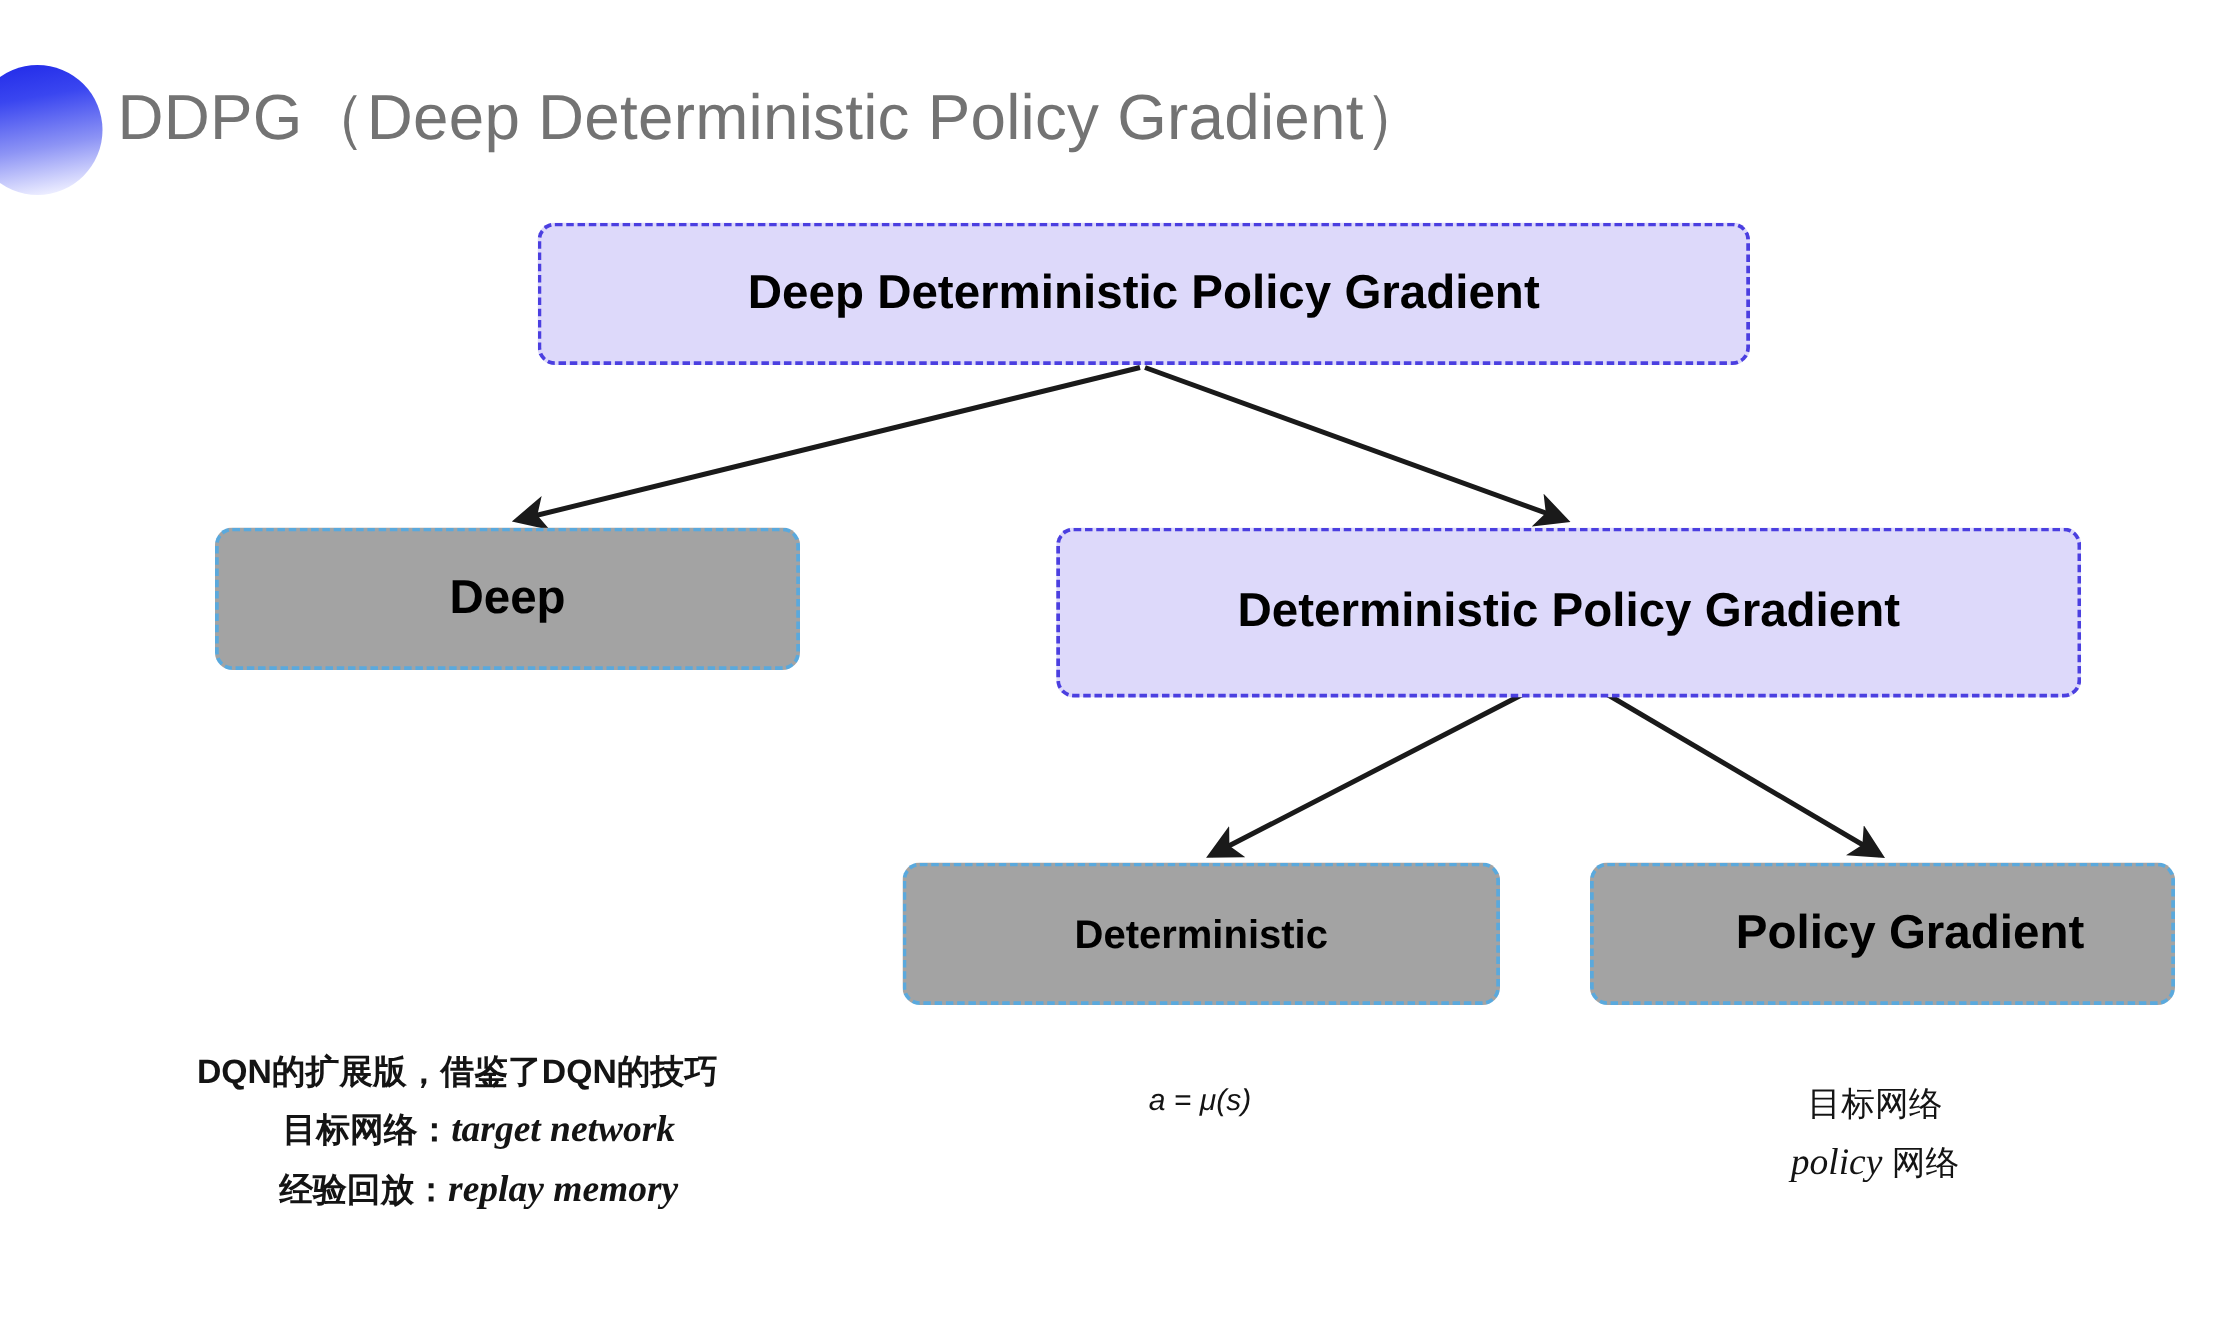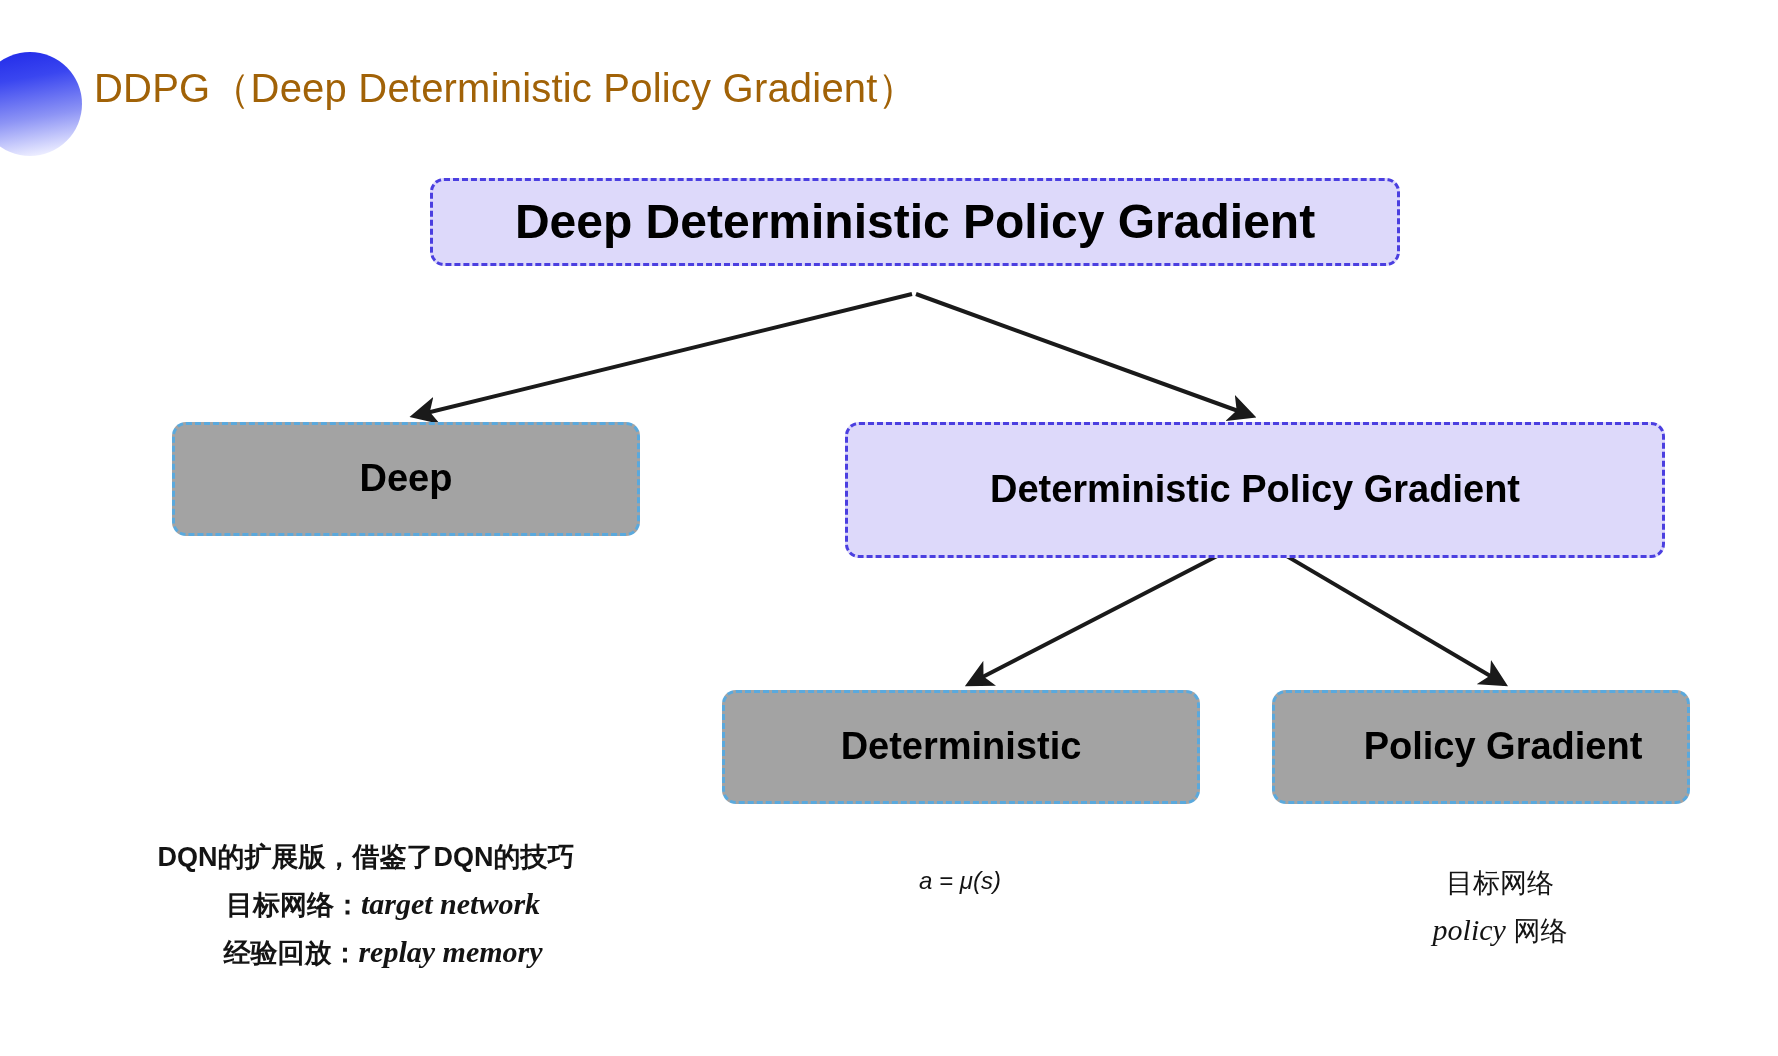--- a/index.html
+++ b/index.html
@@ -26,23 +26,23 @@
     top: 52px;
     width: 104px;
     height: 104px;
     border-radius: 50%;
     background: linear-gradient(170deg, #1f28e8 0%, #3a46f0 28%, #8d94f5 62%, #e9eaff 92%, #ffffff 100%);
   }
   #title-text {
     position: absolute;
     left: 94px;
     top: 68px;
-    font-size: 40px;
+    font-size: 51px;
     font-weight: 400;
-    color: #a16207;
+    color: #737373;
     letter-spacing: 0.2px;
     white-space: nowrap;
     line-height: 1.0;
   }
 
   
   .node {
     position: absolute;
     box-sizing: border-box;
     border-radius: 14px;
@@ -56,25 +56,25 @@
   }
   .node-purple {
     background: #ddd9fa;
     border: 3px dashed #4b3fe0;
   }
   .node-blue {
     background: #a3a3a3;
     border: 3px dashed #5aa9dd;
   }
 
-  #node-root    { left: 430px;  top: 178px; width: 970px; height: 88px; font-size: 48px; }
+  #node-root    { left: 430px;  top: 178px; width: 970px; height: 114px; font-size: 38px; }
   #node-deep    { left: 172px;  top: 422px; width: 468px; height: 114px; font-size: 38px; }
   #node-dpg     { left: 845px;  top: 422px; width: 820px; height: 136px; font-size: 38px; }
-  #node-det     { left: 722px;  top: 690px; width: 478px; height: 114px; font-size: 38px; }
-  #node-pg      { left: 1272px; top: 690px; width: 418px; height: 114px; font-size: 38px; padding-left: 44px; }
+  #node-det     { left: 722px;  top: 690px; width: 478px; height: 114px; font-size: 32px; }
+  #node-pg      { left: 1272px; top: 690px; width: 468px; height: 114px; font-size: 38px; padding-left: 44px; }
 
   
   #arrow-layer {
     position: absolute;
     left: 0; top: 0;
     width: 1778px;
     height: 1056px;
     pointer-events: none;
   }
 

